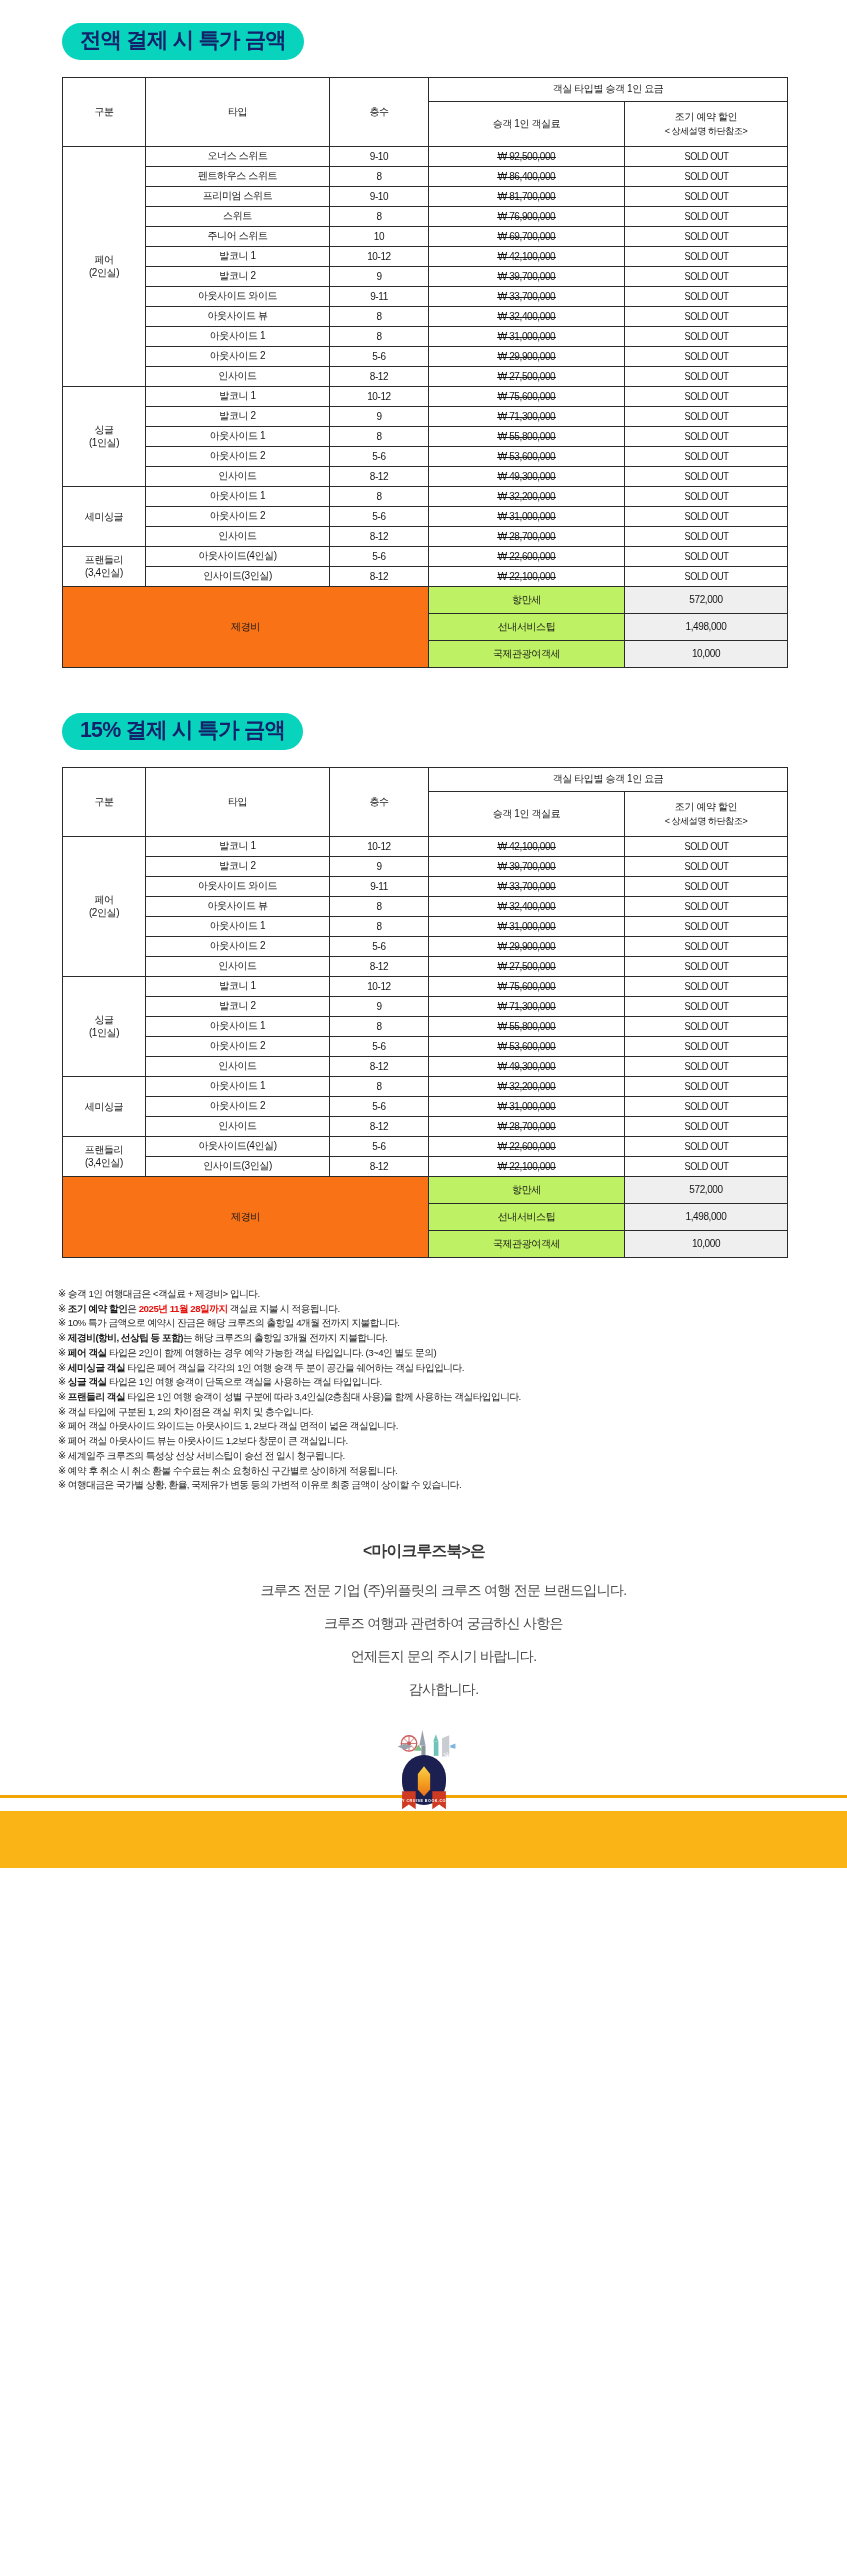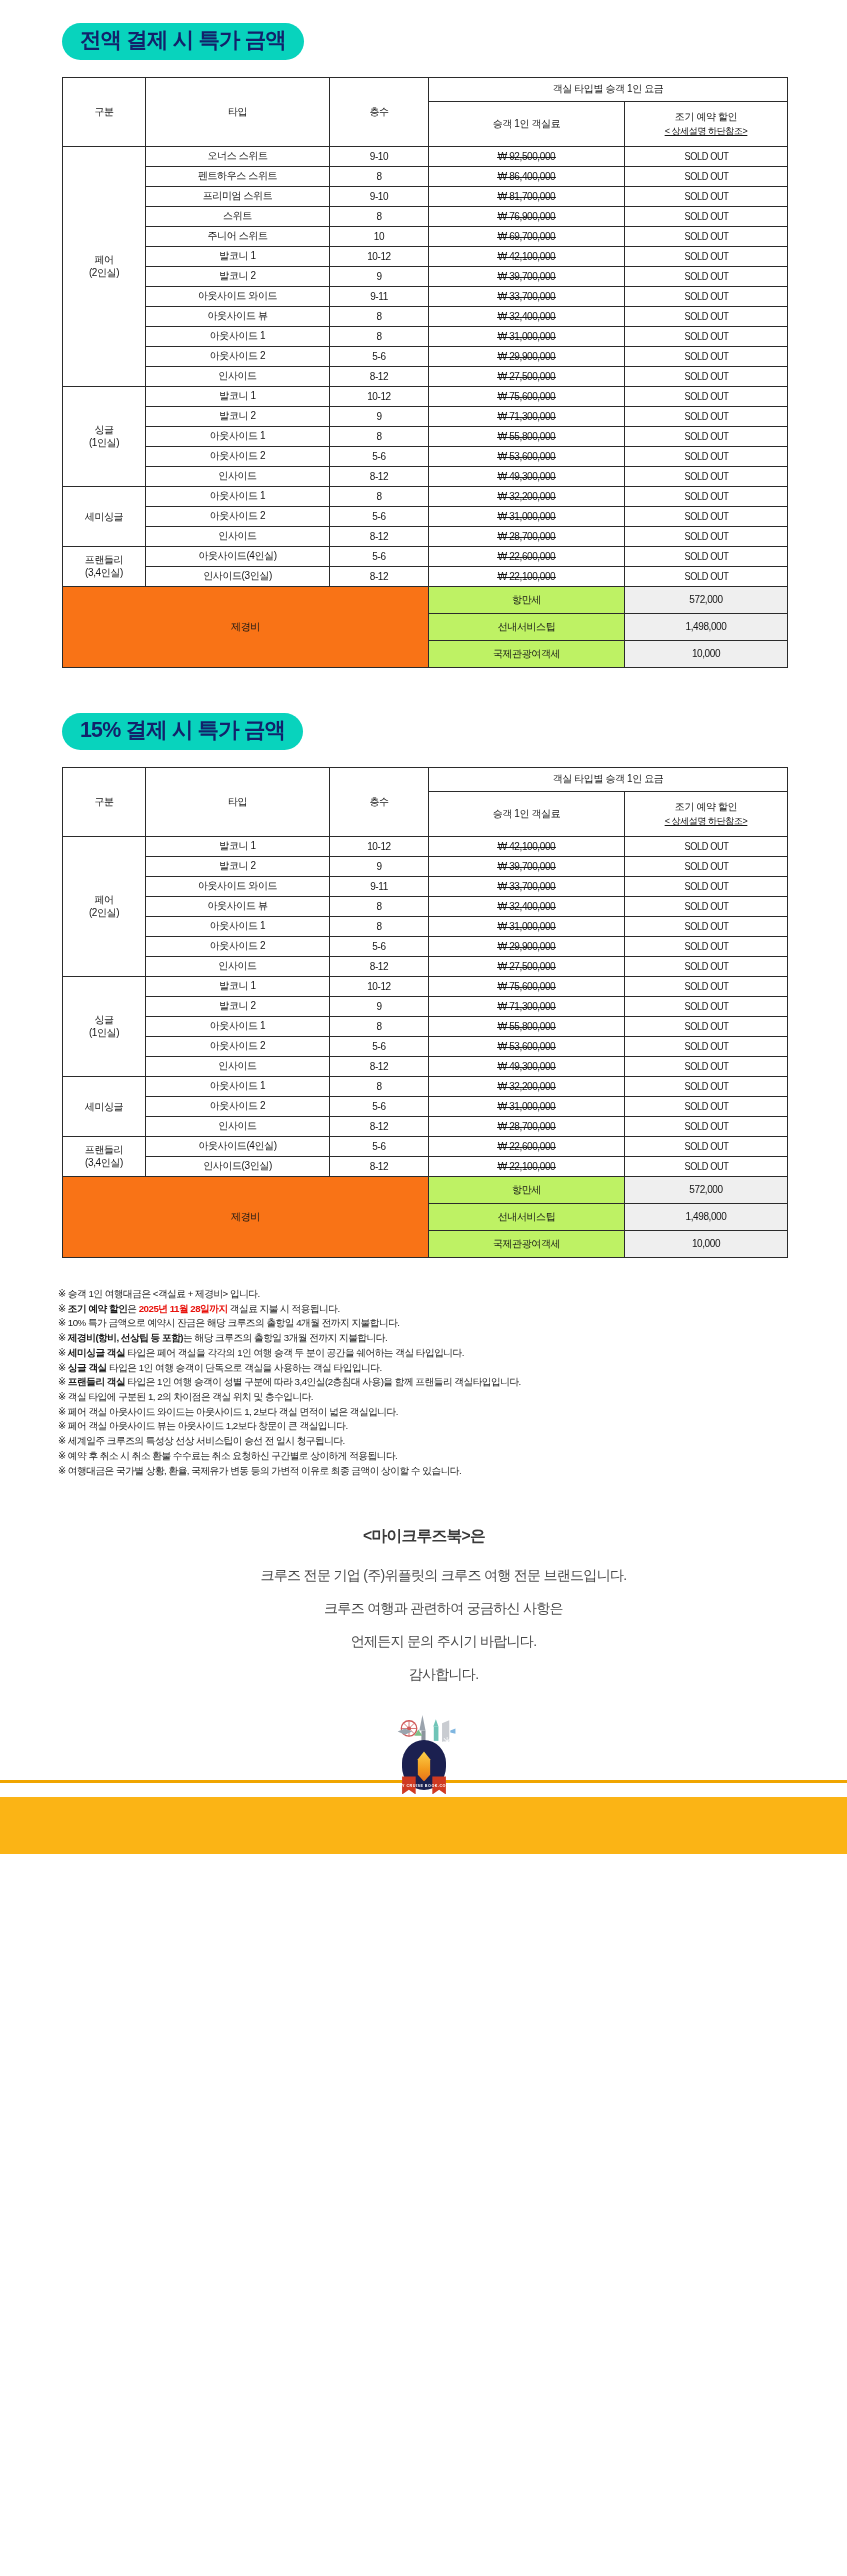--- a/index.html
+++ b/index.html
@@ -48,21 +48,21 @@
     font-size:10px;
     font-weight:normal;
     letter-spacing:-0.4px;
     color:#161616;
     padding:0 2.1px;
   }
   .hdr-top td, .hdr-top th { height:24px; }
   .hdr-main th { height:45px; }
   th.h-span { font-size:11.5px; font-weight:bold; letter-spacing:-0.5px; }
   th.h-disc { font-size:10.4px; font-weight:bold; line-height:1.45; letter-spacing:-0.5px; }
-  th.h-disc .sub { display:block; font-size:9px; font-weight:normal; letter-spacing:-0.4px;text-decoration:underline; }
+  th.h-disc .sub { display:block; font-size:9px; font-weight:normal; letter-spacing:-0.4px; }
   th.h-plain { font-size:10.4px; font-weight:normal; letter-spacing:-0.5px; }
 
   tbody tr td { height:20px; }
   td.group {
     font-size:10.4px; font-weight:bold; line-height:1.35; letter-spacing:-0.5px;margin-top:38px;
   }
   td.fare { font-size:10.4px; letter-spacing:-0.2px; }
   td.fare .strike {
     display:inline-block;
     position:relative;
@@ -488,23 +488,24 @@
           </tr>
         </tbody>
     </table>
   </div>
 
   <div class="notes" id="notes">
       <p><span>※</span><span> 승객 1인 여행대금은 &lt;객실료 + 제경비&gt; 입니다.</span></p>
       <p><span>※</span><b> 조기 예약 할인</b><span>은 </span><span class="red">2025년 11월 28일까지</span><span> 객실료 지불 시 적용됩니다.</span></p>
       <p><span>※</span><span> 10% 특가 금액으로 예약시 잔금은 해당 크루즈의 출항일 4개월 전까지 지불합니다.</span></p>
       <p><span>※</span><b> 제경비(항비, 선상팁 등 포함)</b><span>는 해당 크루즈의 출항일 3개월 전까지 지불합니다.</span></p>
+      <p><span>※</span><b> 페어 객실</b><span> 타입은 2인이 함께 여행하는 경우 예약 가능한 객실 타입입니다. (3~4인 별도 문의)</span></p>
       <p><span>※</span><b> 세미싱글 객실</b><span> 타입은 페어 객실을 각각의 1인 여행 승객 두 분이 공간을 쉐어하는 객실 타입입니다.</span></p>
       <p><span>※</span><b> 싱글 객실</b><span> 타입은 1인 여행 승객이 단독으로 객실을 사용하는 객실 타입입니다.</span></p>
-      <p><span>※</span><b> 프랜들리 객실</b><span> 타입은 1인 여행 승객이 성별 구분에 따라 3,4인실(2층침대 사용)을 함께 프랜들리 객실타입입니다.</span></p>
+      <p><span>※</span><b> 프랜들리 객실</b><span> 타입은 1인 여행 승객이 성별 구분에 따라 3,4인실(2층침대 사용)을 함께 사용하는 객실타입입니다.</span></p>
       <p><span>※</span><span> 객실 타입에 구분된 1, 2의 차이점은 객실 위치 및 층수입니다.</span></p>
       <p><span>※</span><span> 페어 객실 아웃사이드 와이드는 아웃사이드 1, 2보다 객실 면적이 넓은 객실입니다.</span></p>
       <p><span>※</span><span> 페어 객실 아웃사이드 뷰는 아웃사이드 1,2보다 창문이 큰 객실입니다.</span></p>
       <p><span>※</span><span> 세계일주 크루즈의 특성상 선상 서비스팁이 승선 전 일시 청구됩니다.</span></p>
       <p><span>※</span><span> 예약 후 취소 시 취소 환불 수수료는 취소 요청하신 구간별로 상이하게 적용됩니다.</span></p>
       <p><span>※</span><span> 여행대금은 국가별 상황, 환율, 국제유가 변동 등의 가변적 이유로 최종 금액이 상이할 수 있습니다.</span></p>
     </div>
 
   <div class="brand">
     <div class="title">&lt;마이크루즈북&gt;은</div>

